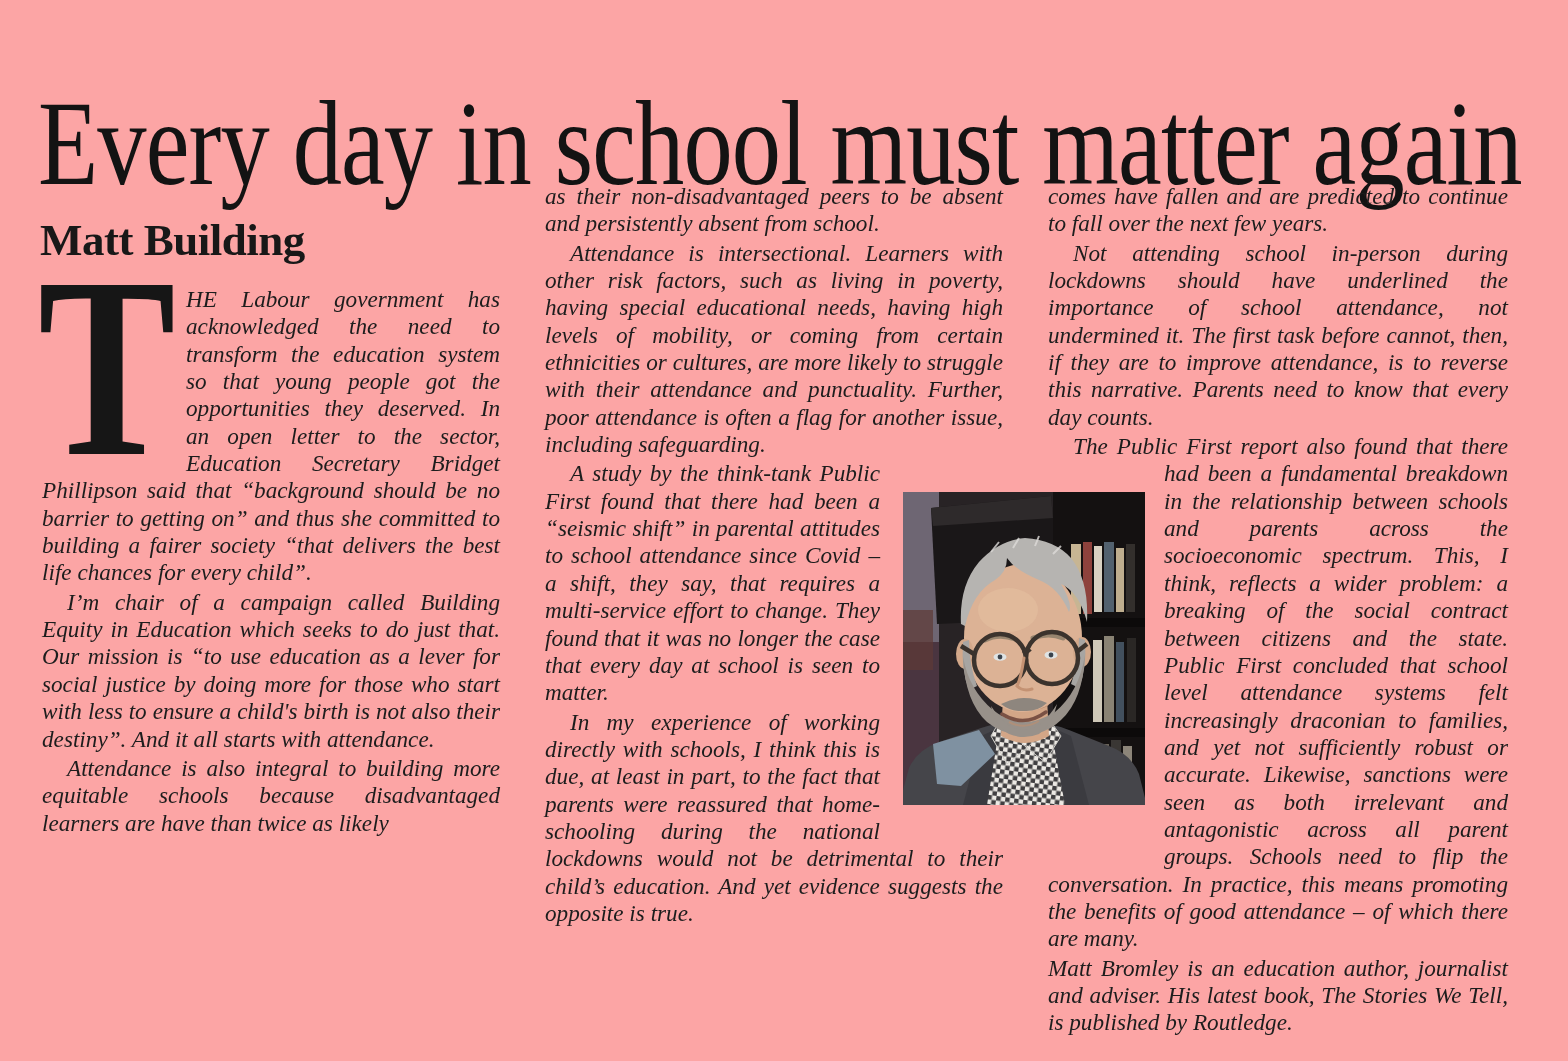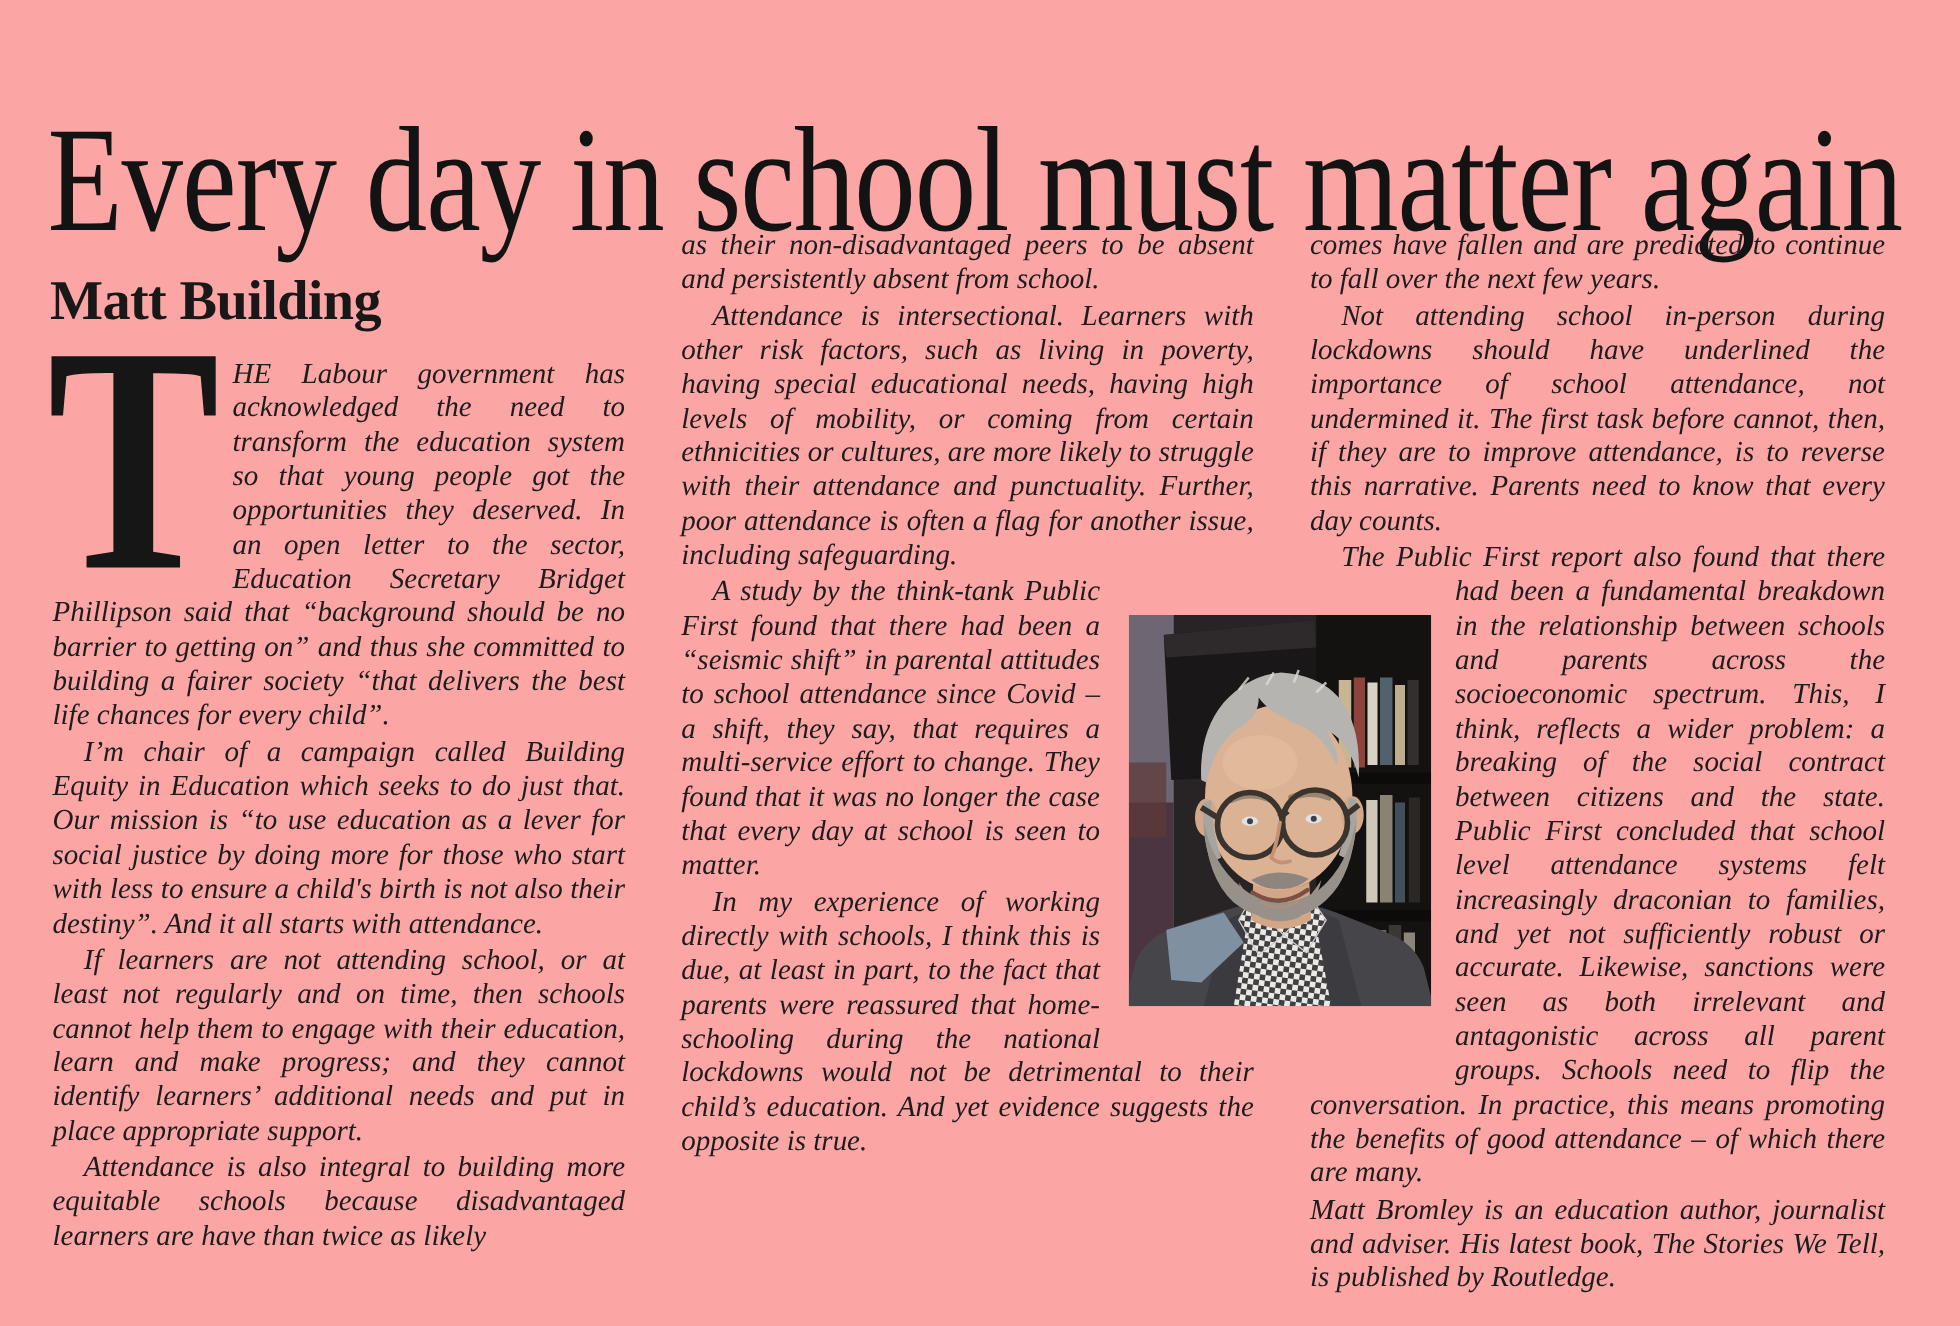--- a/index.html
+++ b/index.html
@@ -58,21 +58,20 @@
 
   <h1 class="headline">Every day in school must matter again</h1>
 
   <h2 class="byline">Matt Building</h2>
 
   <div class="col col1">
     <span class="dropcap">T</span>
     <div class="dropcap-box"></div>
     <p>HE Labour government has acknowledged the need to transform the education system so that young people got the opportunities they deserved. In an open letter to the sector, Education Secretary Bridget Phillipson said that “background should be no barrier to getting on” and thus she committed to building a fairer society “that delivers the best life chances for every child”.</p>
     <p class="ind">I’m chair of a campaign called Building Equity in Education which seeks to do just that. Our mission is “to use education as a lever for social justice by doing more for those who start with less to ensure a child's birth is not also their destiny”. And it all starts with attendance.</p>
-    <p class="ind">If learners are not attending school, or at least not regularly and on time, then schools cannot help them to engage with their education, learn and make progress; and they cannot identify learners’ additional needs and put in place appropriate support.</p>
     <p class="ind">Attendance is also integral to building more equitable schools because disadvantaged learners are have than twice as likely</p>
   </div>
 
   <div class="col col2">
     <div class="strut-r"></div>
     <div class="hole-r"></div>
     <p>as their non-disadvantaged peers to be absent and persistently absent from school.</p>
     <p class="ind">Attendance is intersectional. Learners with other risk factors, such as living in poverty, having special educational needs, having high levels of mobility, or coming from certain ethnicities or cultures, are more likely to struggle with their attendance and punctuality. Further, poor attendance is often a flag for another issue, including safeguarding.</p>
     <p class="ind">A study by the think-tank Public First found that there had been a “seismic shift” in parental attitudes to school attendance since Covid – a shift, they say, that requires a multi-service effort to change. They found that it was no longer the case that every day at school is seen to matter.</p>
     <p class="ind">In my experience of working directly with schools, I think this is due, at least in part, to the fact that parents were reassured that home-schooling during the national lockdowns would not be detrimental to their child’s education. And yet evidence suggests the opposite is true.</p>

